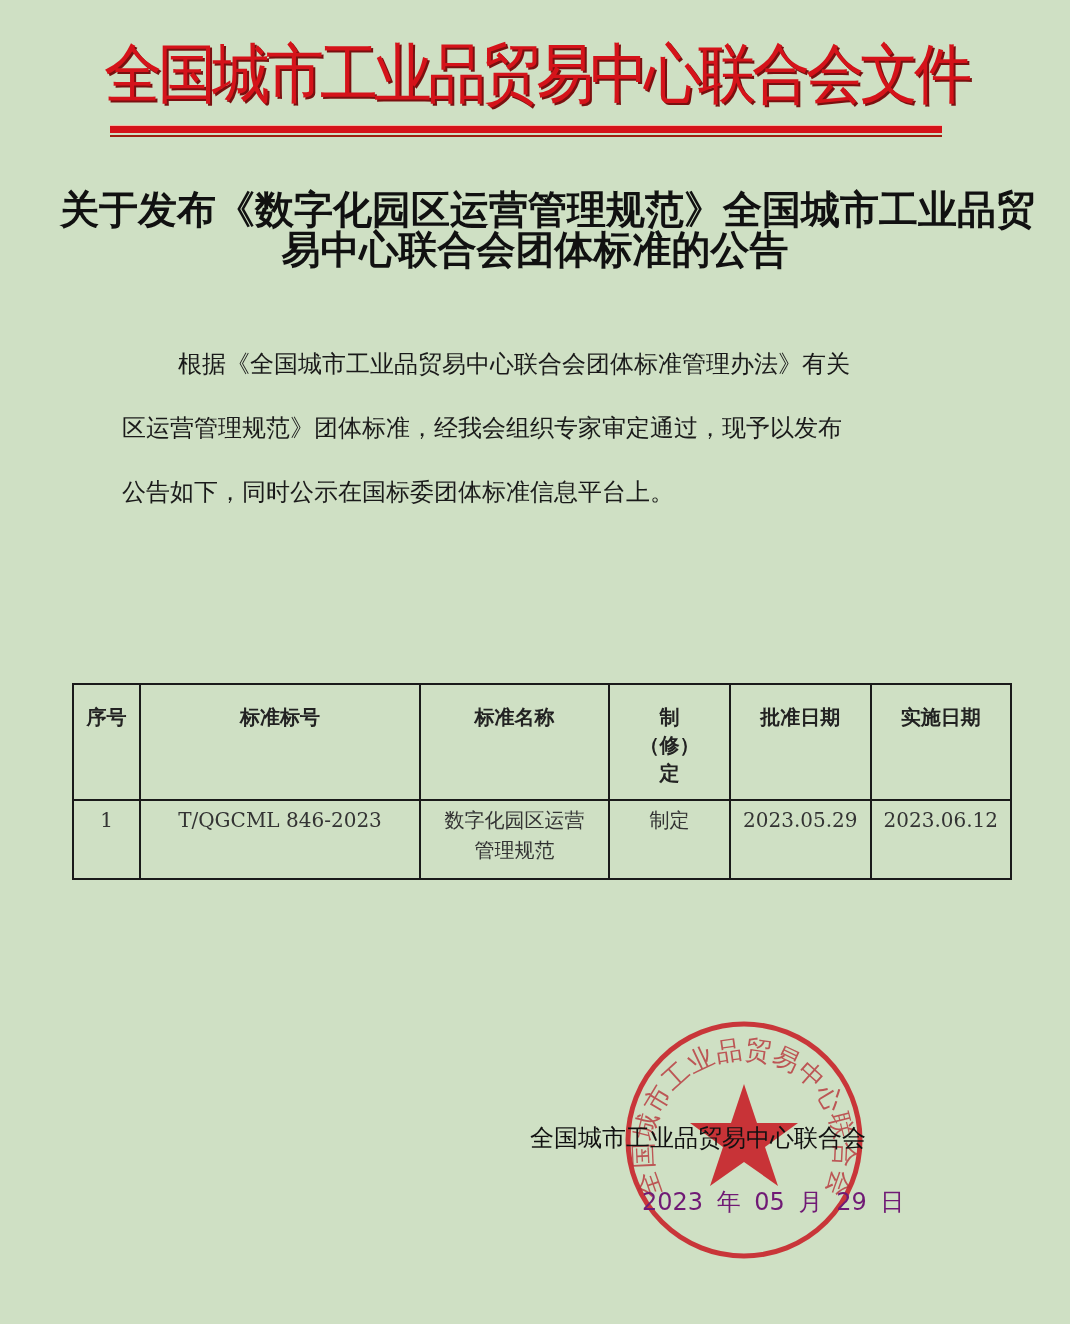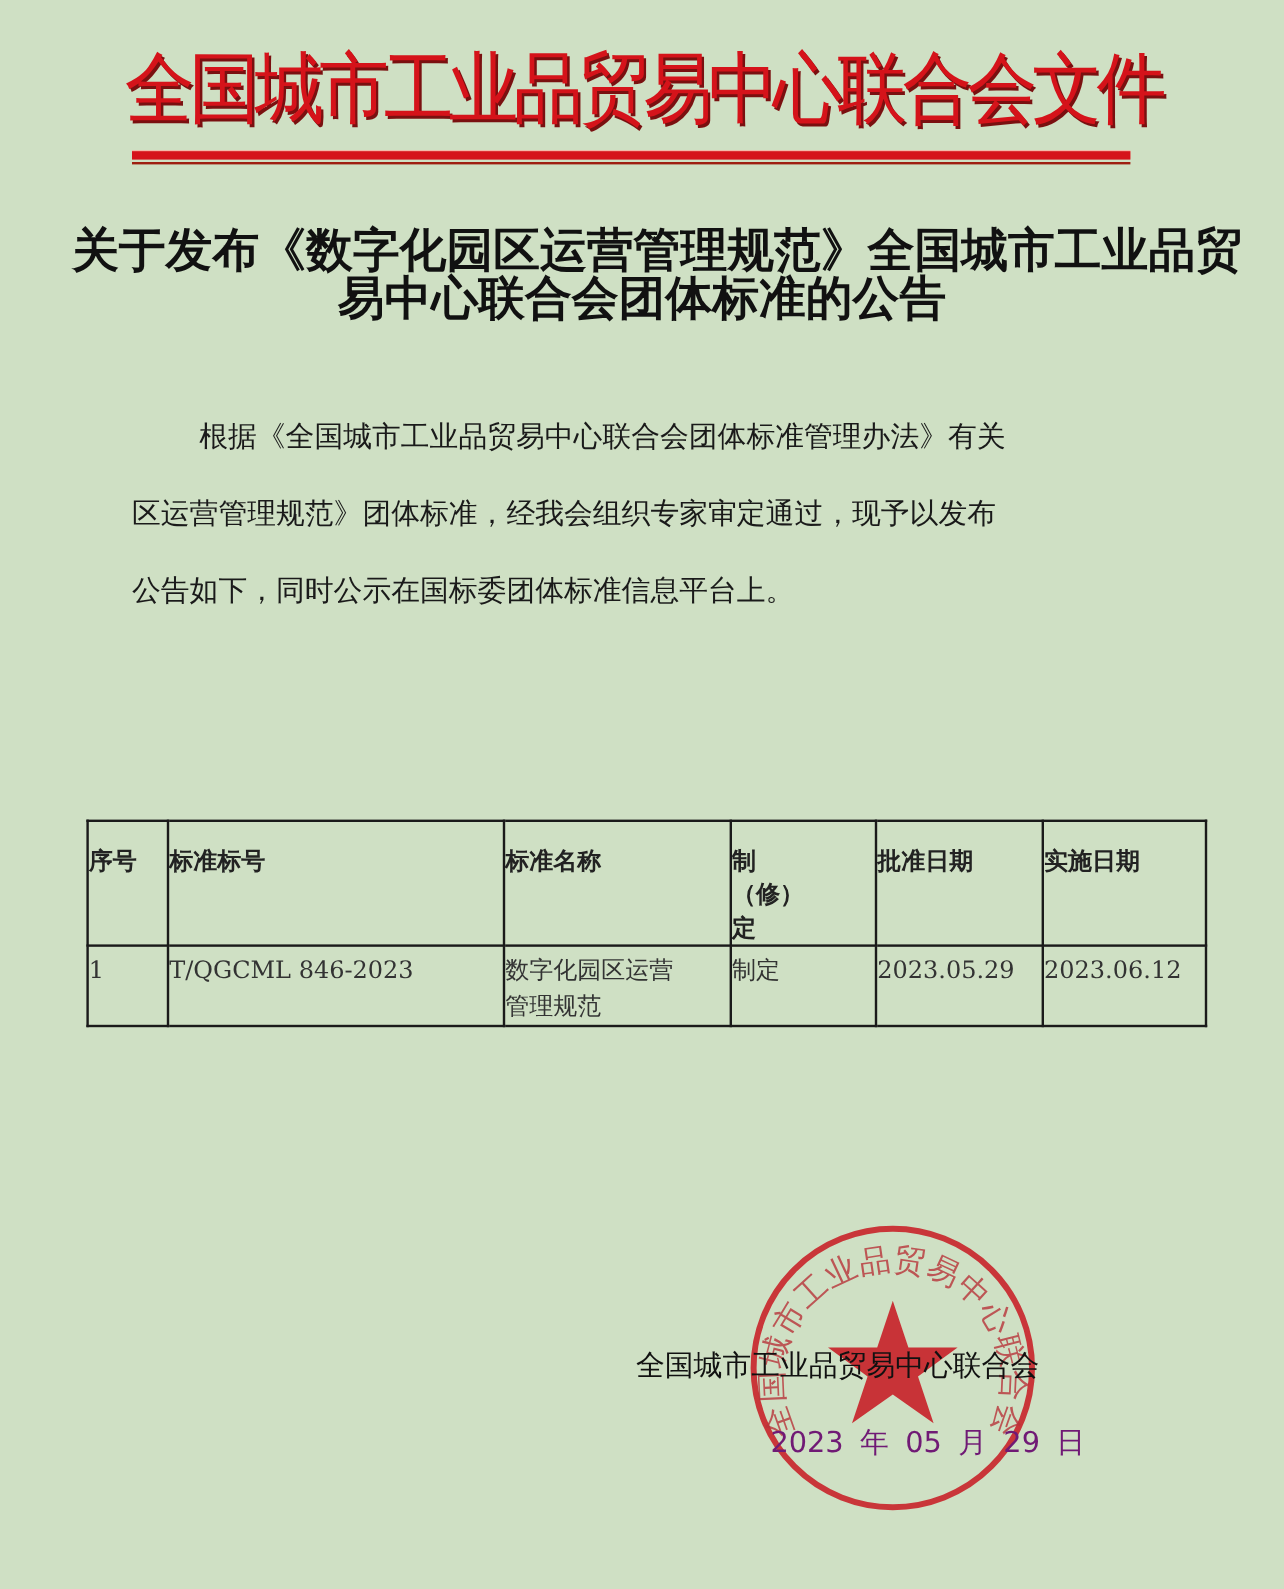--- a/index.html
+++ b/index.html
@@ -62,34 +62,34 @@
     .title .line { display: block; white-space: nowrap; }
 
     .body-text {
       left: 110px;
       top: 332px;
       width: 840px;
       font-size: 24px;
       line-height: 64px;
       color: #1a1a1a;
     }
-    .body-text .line { display: block; white-space: nowrap; }
+    .body-text .line { display: block; white-space: nowrap; margin-left: 12px; }
     .body-text .indent { padding-left: 56px; }
 
     .std-table {
       left: 72px;
       top: 683px;
       border-collapse: collapse;
       font-size: 20px;
       color: #222;
     }
     .std-table td, .std-table th {
       border: 2px solid #1a1a1a;
-      padding: 0;
-      text-align: left;
+      padding: 12px;
+      text-align: center;
       vertical-align: top;
     }
     .std-table th {
       height: 100px;
       font-weight: bold;
       padding-top: 18px;
       font-size: 20px;
       line-height: 28px;
       box-sizing: border-box;
     }

